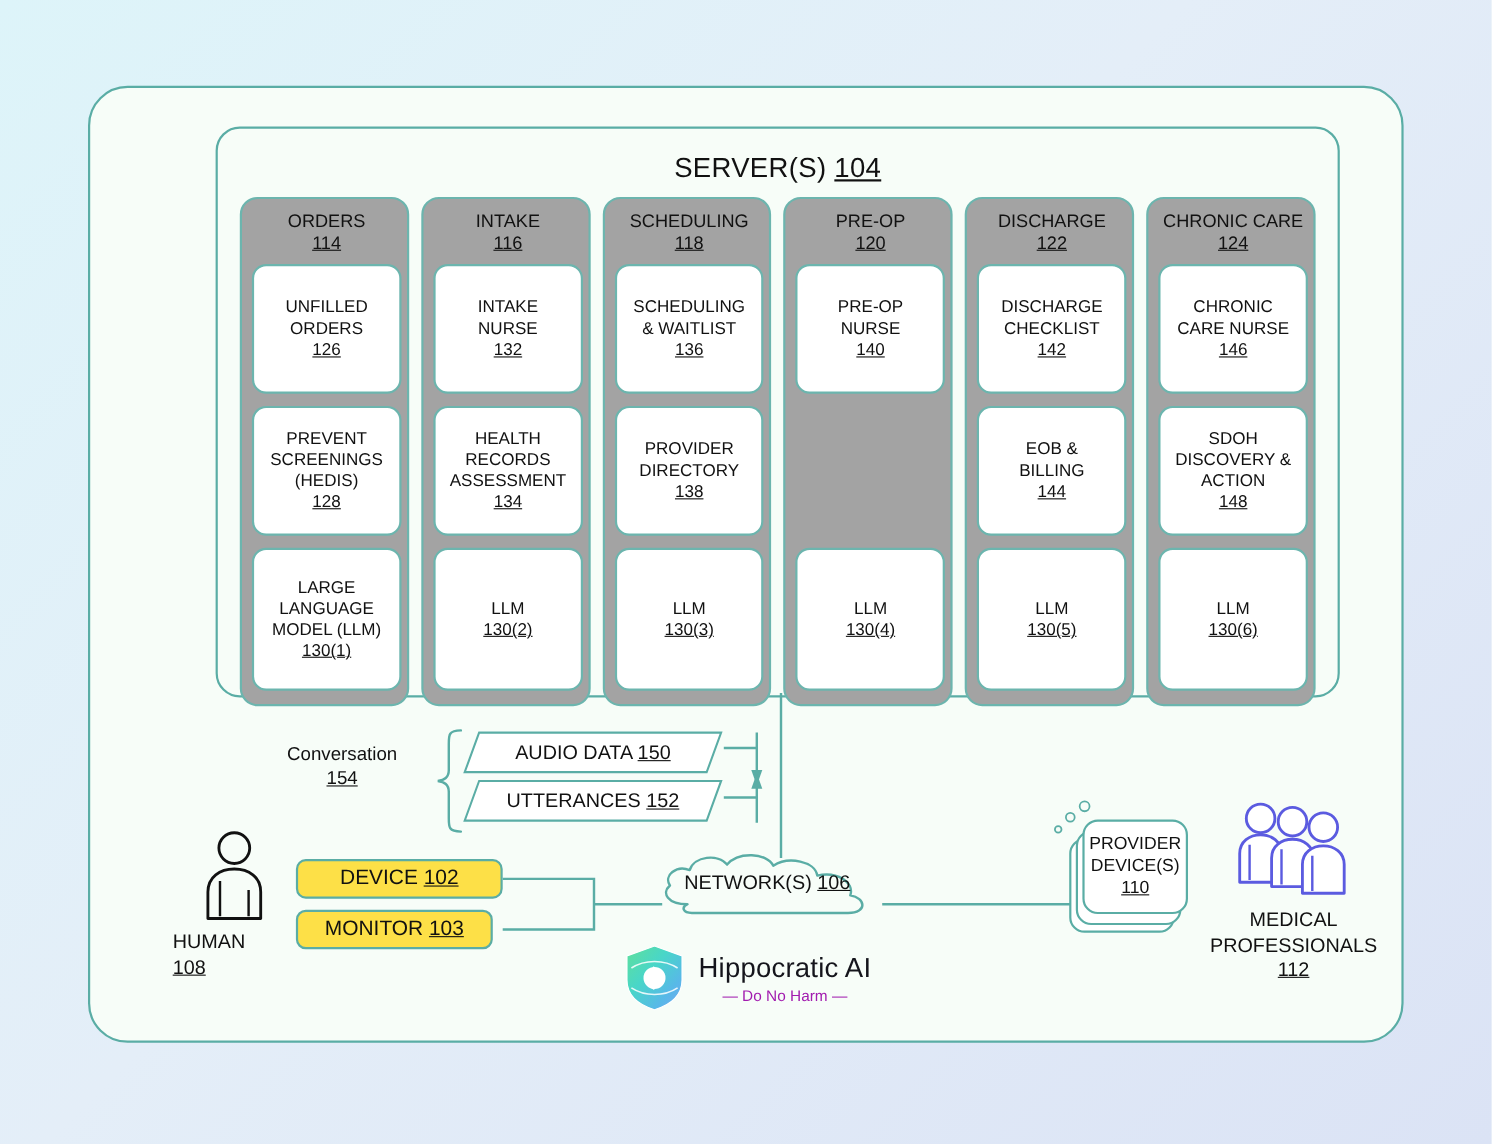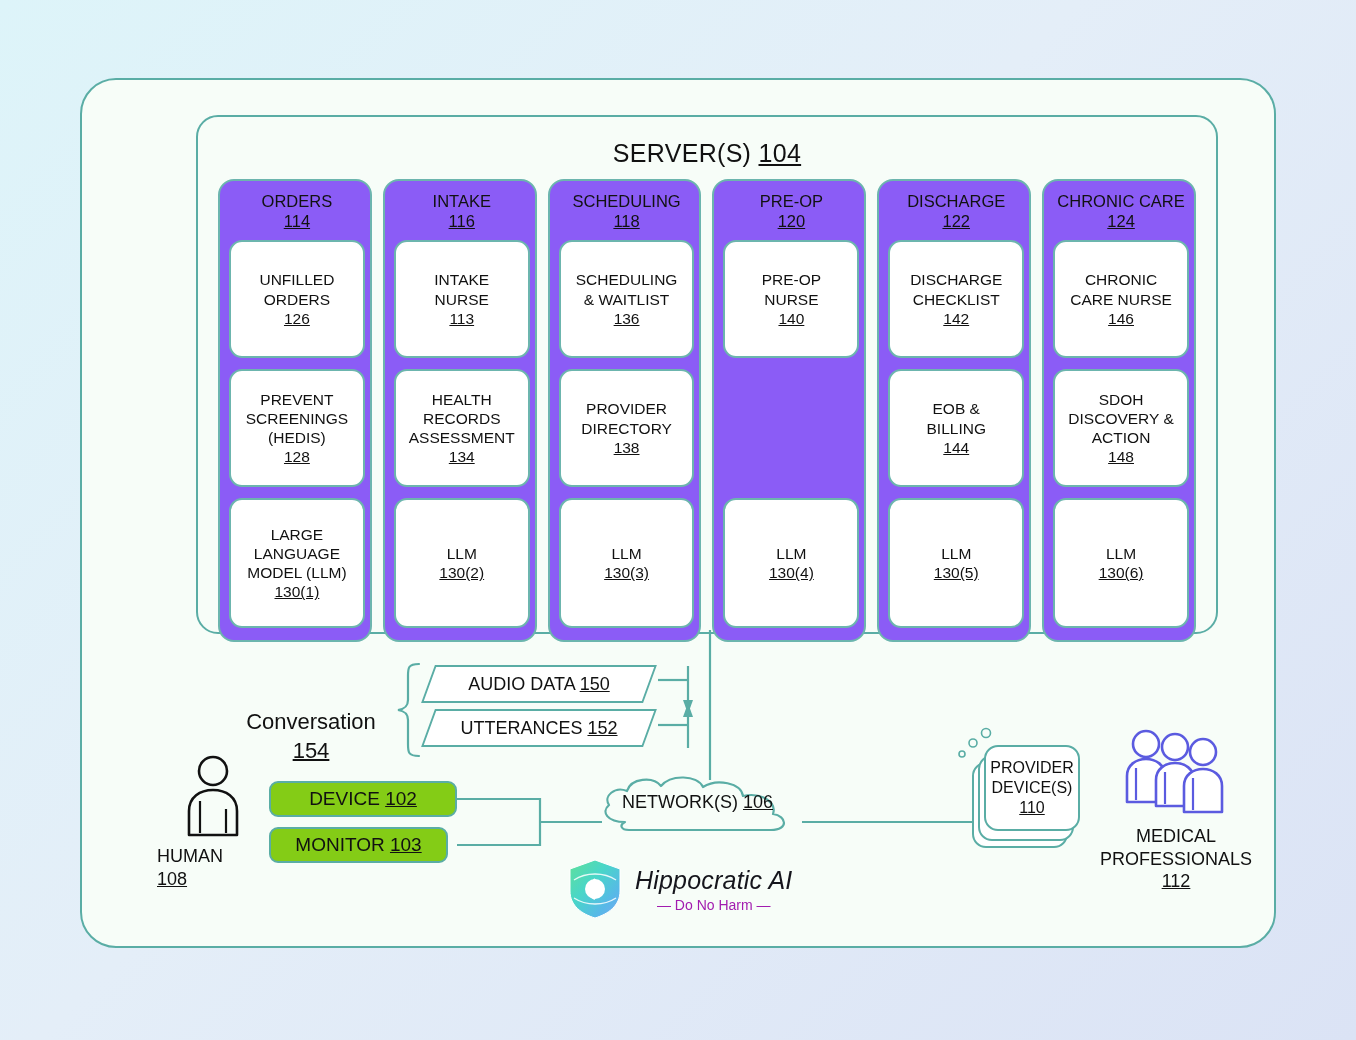--- a/index.html
+++ b/index.html
@@ -60,21 +60,21 @@
     position: absolute;
     left: 20px; top: 62px;
     right: 20px;
     display: flex;
     gap: 11px;
   }
   .column {
     flex: 1;
     border: 2px solid #6cb5ae;
     border-radius: 16px;
-    background: #8b5cf6;
+    background: #a3a3a3;
     padding: 10px 5px 12px 9px;
     min-height: 443px;
     display: flex;
     flex-direction: column;
   }
   .col-head {
     text-align: center;
     font-size: 16.5px;
     line-height: 1.22;
     color: #111;
@@ -100,24 +100,24 @@
   .cell u { text-decoration: underline; text-underline-offset: 1px; }
   .cell:last-child { margin-bottom: 0; }
 
   .h-115 { height: 118px; }
   .h-130 { height: 130px; }
   .spacer { margin-bottom: 11px; }
 
   
   #conversation-label {
     position: absolute;
-    left: 246px; top: 708px;
+    left: 246px; top: 675px;
     width: 130px;
     text-align: center;
-    font-size: 22px;
+    font-size: 17px;
     color: #111;
     line-height: 1.3;
   }
   #conversation-label u { text-decoration: underline; text-underline-offset: 1px; }
 
   #brace {
     position: absolute;
     left: 388px; top: 662px;
     width: 34px; height: 96px;
   }
@@ -154,21 +154,21 @@
   #human-label {
     position: absolute; left: 157px; top: 845px; width: 112px;
     text-align: left; font-size: 18px; color: #111; line-height: 1.25;
   }
   #human-label u { text-decoration: underline; text-underline-offset: 1px; }
 
   .flat-box {
     position: absolute;
     border: 2px solid #5aada5;
     border-radius: 9px;
-    background: #84cc16;
+    background: #fde047;
     display: flex; align-items: center; justify-content: center;
     font-size: 19px; color: #111;
   }
   .flat-box u { text-decoration: underline; text-underline-offset: 1px; }
   #device-box  { left: 269px; top: 781px; width: 188px; height: 36px; }
   #monitor-box { left: 269px; top: 827px; width: 179px; height: 36px; }
 
   #wires-svg {
     position: absolute;
     left: 450px; top: 630px;
@@ -211,21 +211,21 @@
   #people-label {
     position: absolute; left: 1080px; top: 825px; width: 192px;
     text-align: center; font-size: 18px; color: #111; line-height: 1.26;
   }
   #people-label u { text-decoration: underline; text-underline-offset: 1px; margin-top: 44px; }
 
   
   #logo-wrap { position: absolute; left: 566px; top: 858px; display: flex; align-items: center; gap: 11px; }
   #logo-mark { width: 58px; height: 62px; }
   #logo-text { display: flex; flex-direction: column; }
-  #logo-name { font-size: 25px; color: #15151c; letter-spacing: .2px; font-style: italic; }
+  #logo-name { font-size: 25px; color: #15151c; letter-spacing: .2px; }
   #logo-tag  { font-size: 14px; color: #a21caf; text-align: center; margin-top: 2px; white-space: nowrap; }
 </style>
 </head>
 <body>
 
 <div id="ref-100">100</div>
 <svg id="ref-100-arrow" viewBox="0 0 60 40">
   <path d="M2 6 C 22 8, 36 18, 46 30" stroke="#5aada5" stroke-width="2.2" fill="none"></path>
   <path d="M46 30 L 36 27 L 43 21 Z" fill="#5aada5"></path>
 </svg>
@@ -245,21 +245,21 @@
         <div class="cell h-115">
           <div><span>PREVENT</span><br><span>SCREENINGS</span><br><span>(HEDIS)</span><br><u>128</u></div>
         </div>
         <div class="cell h-130">
           <div><span>LARGE</span><br><span>LANGUAGE</span><br><span>MODEL (LLM)</span><br><u>130(1)</u></div>
         </div>
       </div>
       <div class="column">
         <div class="col-head"><span>INTAKE</span><br><u>116</u></div>
         <div class="cell h-115">
-          <div><span>INTAKE</span><br><span>NURSE</span><br><u>113</u></div>
+          <div><span>INTAKE</span><br><span>NURSE</span><br><u>132</u></div>
         </div>
         <div class="cell h-115">
           <div><span>HEALTH</span><br><span>RECORDS</span><br><span>ASSESSMENT</span><br><u>134</u></div>
         </div>
         <div class="cell h-130">
           <div><span>LLM</span><br><u>130(2)</u></div>
         </div>
       </div>
       <div class="column">
         <div class="col-head"><span>SCHEDULING</span><br><u>118</u></div>

